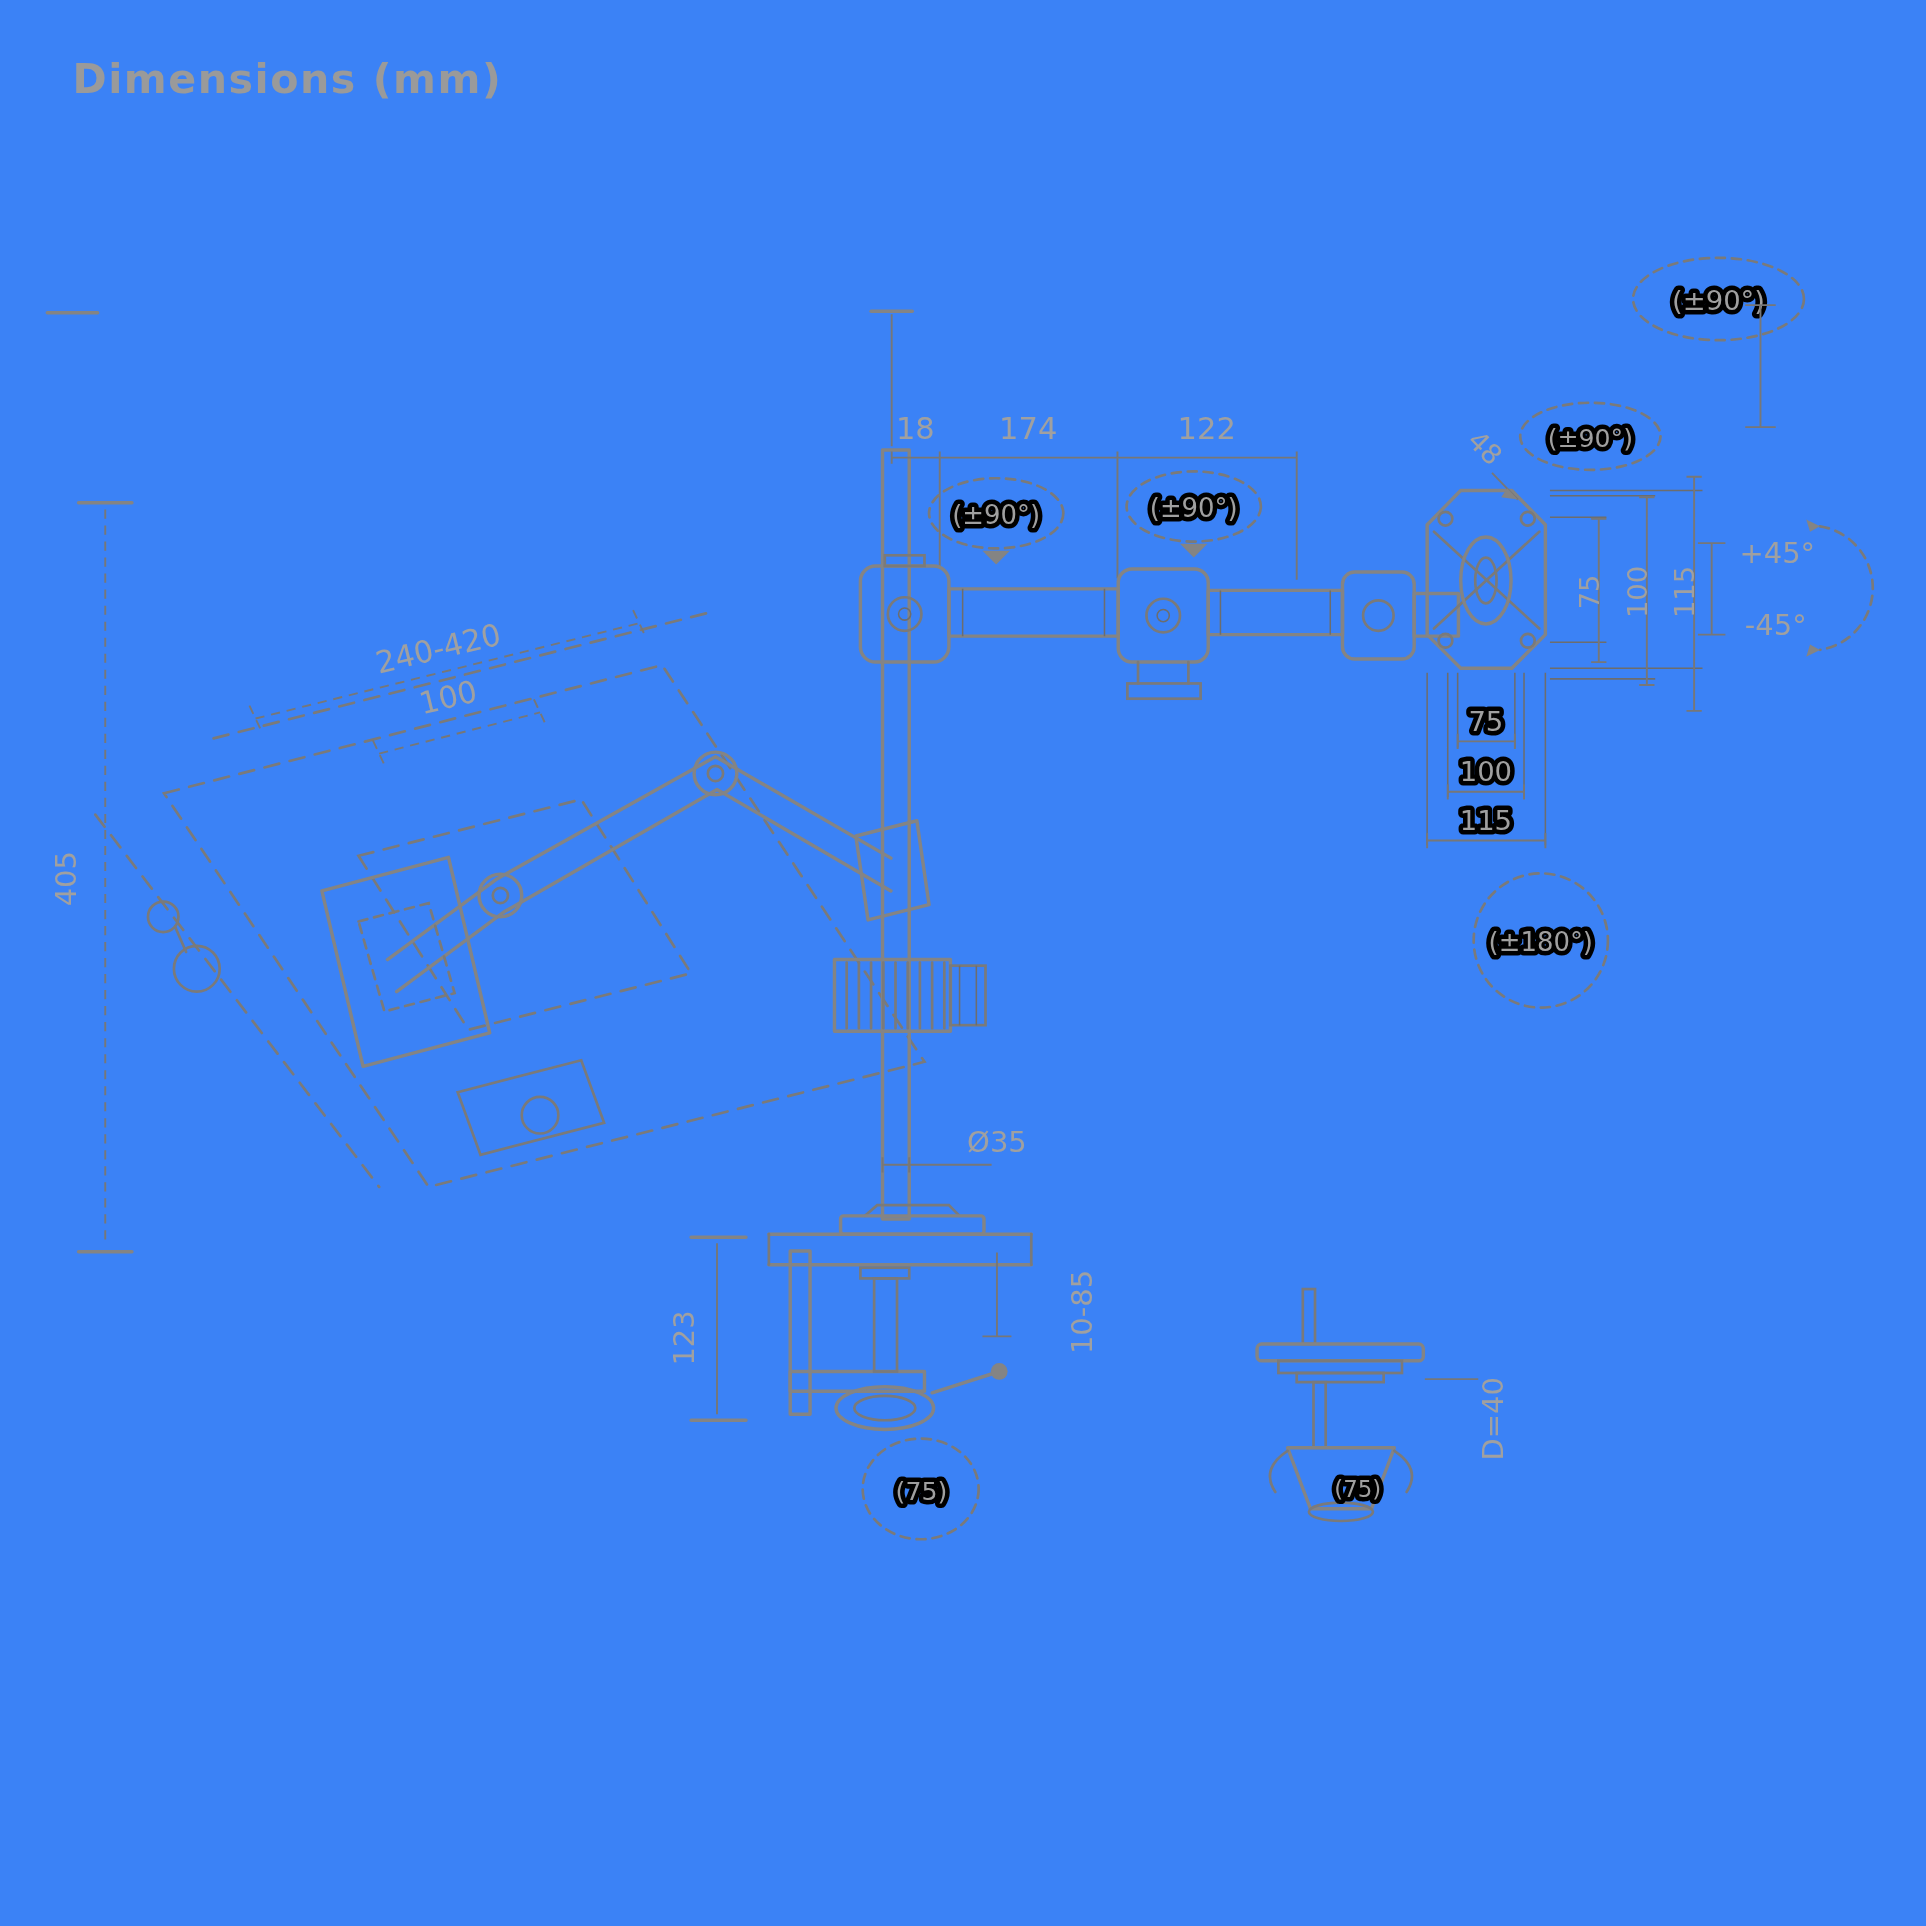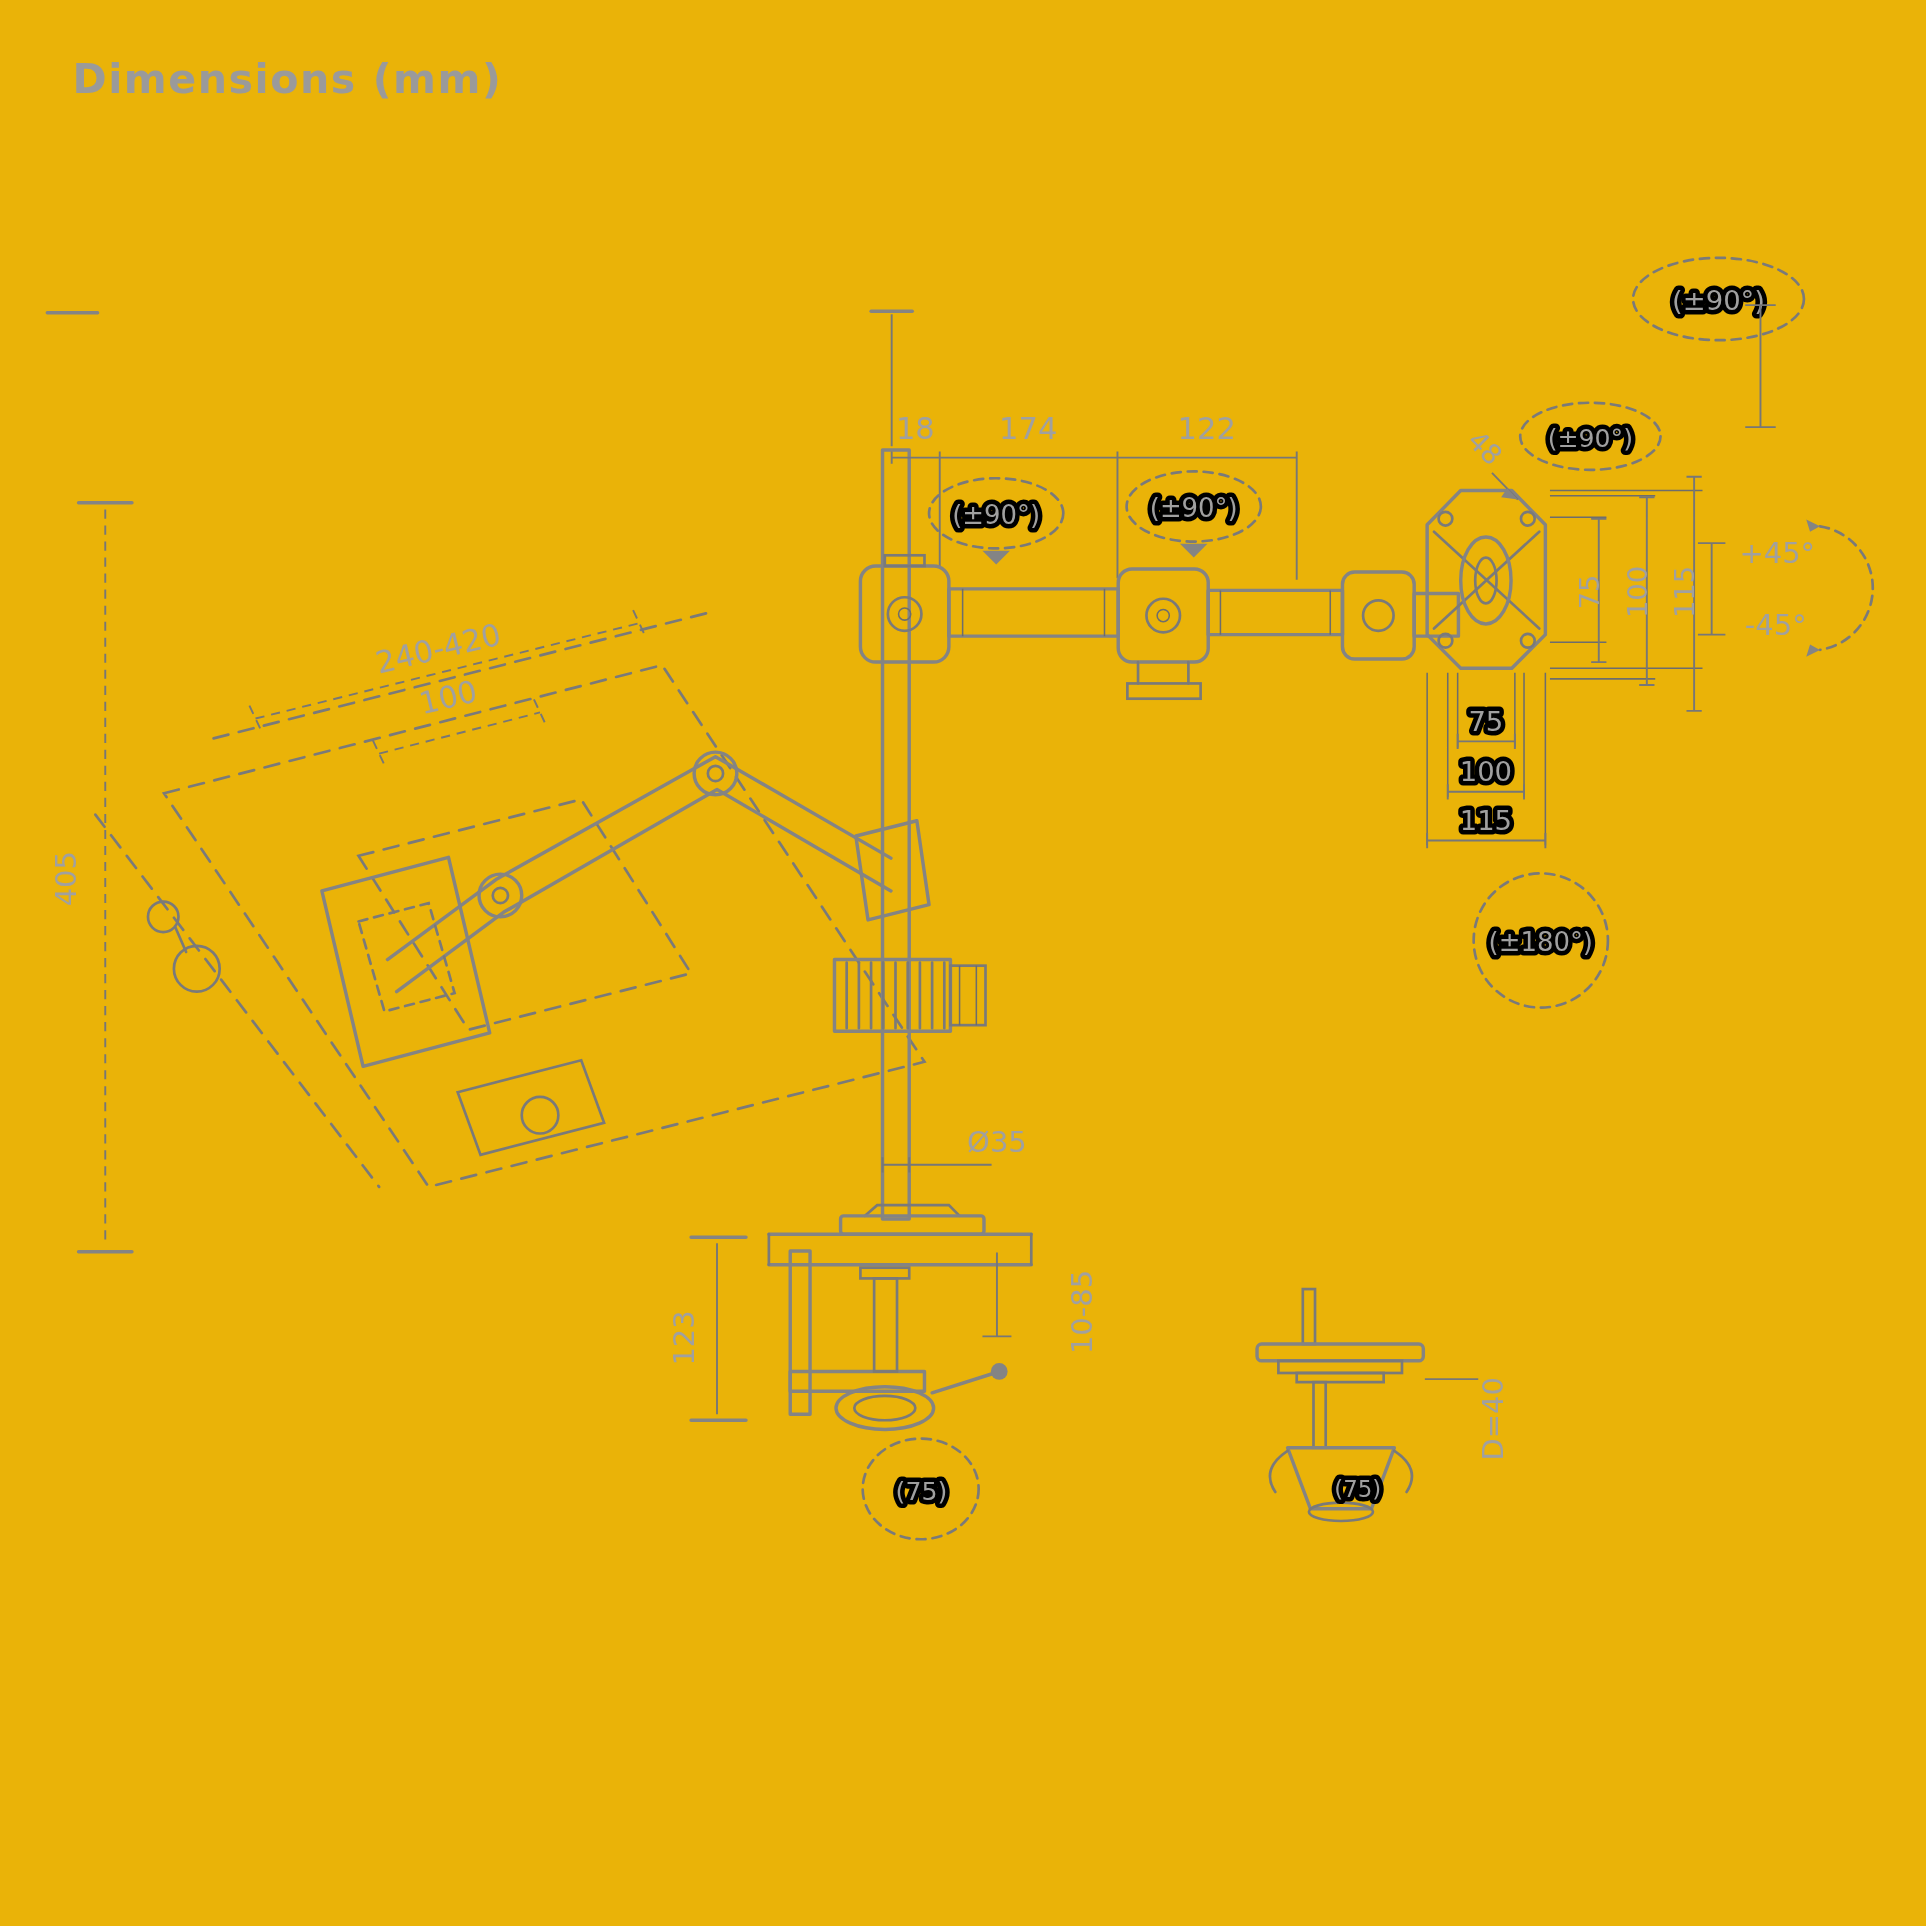--- a/index.html
+++ b/index.html
@@ -1,16 +1,16 @@
 <!DOCTYPE html>
 <html style="font-size:12.2px"><head>
 <meta charset="utf-8">
 <style>
   html,body{margin:0;padding:0;background:#000;}
-  .stage{position:relative;width:1926px;height:1926px;background:#eab308;overflow:hidden;
+  .stage{position:relative;width:1926px;height:1926px;background:#3b82f6;overflow:hidden;
          font-family:"DejaVu Sans",sans-serif;}
   svg{position:absolute;left:0;top:0;}
   .ln   {stroke:#848484;fill:none;stroke-width:4.5;stroke-linecap:round;stroke-linejoin:round;}
   .ln2  {stroke:#7a7a7a;fill:none;stroke-width:3.5;stroke-linecap:round;}
   .thin {stroke:#777;fill:none;stroke-width:2.5;stroke-linecap:butt;}
   .xthin{stroke:#6d6d6d;fill:none;stroke-width:2;}
   .dash {stroke-dasharray:20 14;}
   .dashm{stroke-dasharray:12 9;}
   .fillg{fill:#848484;stroke:none;}
   .txt  {fill:#a0a0a0;stroke:none;font-family:"DejaVu Sans",sans-serif;}

